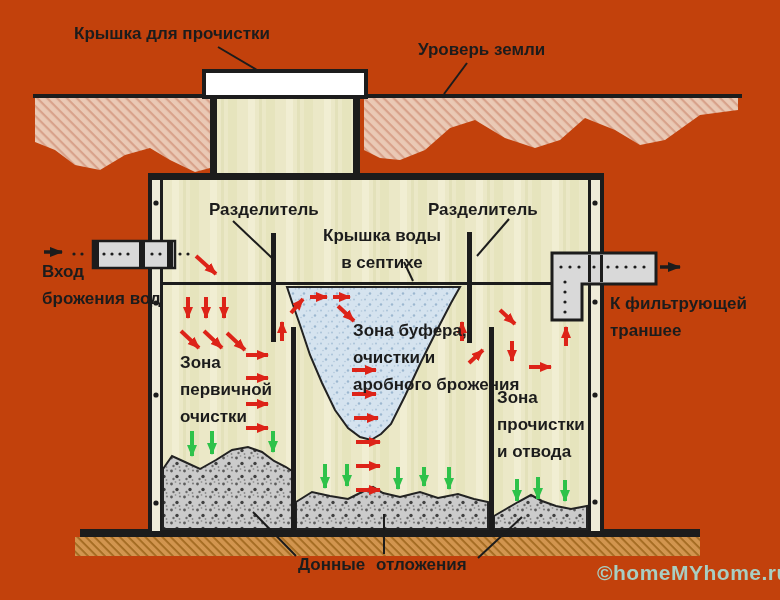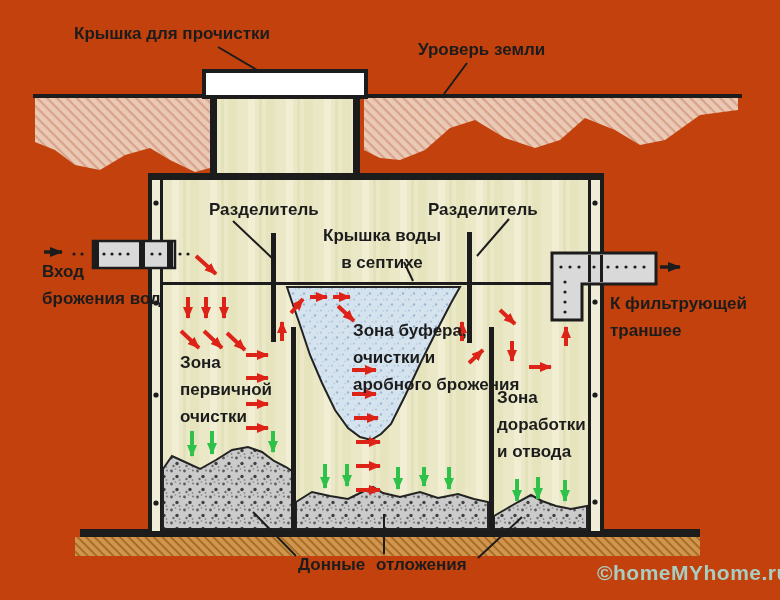--- a/index.html
+++ b/index.html
@@ -238,21 +238,21 @@
 </div>
 
 <div class="lbl" style="left:316px;top:317px;margin-left:37px;">
   <div>Зона буфера,</div>
   <div>очистки и</div>
   <div>аробного брожения</div>
 </div>
 
 <div class="lbl" style="left:497px;top:384px;">
   <div>Зона</div>
-  <div>доработки</div>
+  <div>прочистки</div>
   <div>и отвода</div>
 </div>
 
 <div class="lbl" style="left:298px;top:551px;word-spacing:6px;">Донные отложения</div>
 
 <div class="watermark">©homeMYhome.ru</div>
 
 </div>
 
 </body></html>

